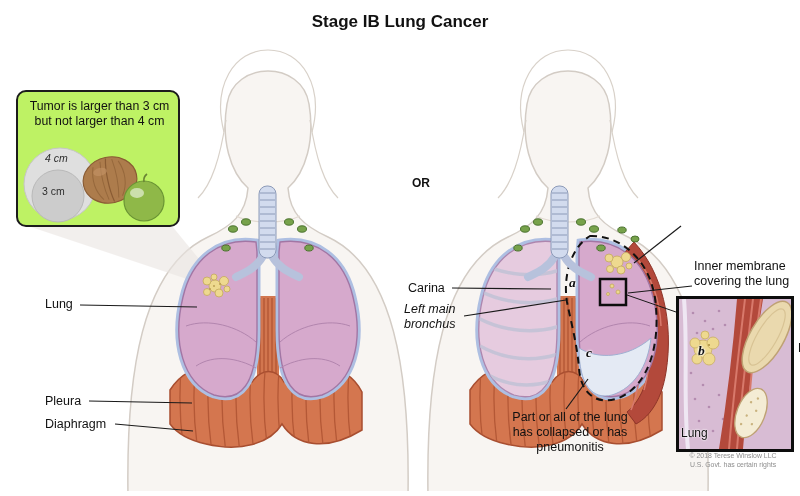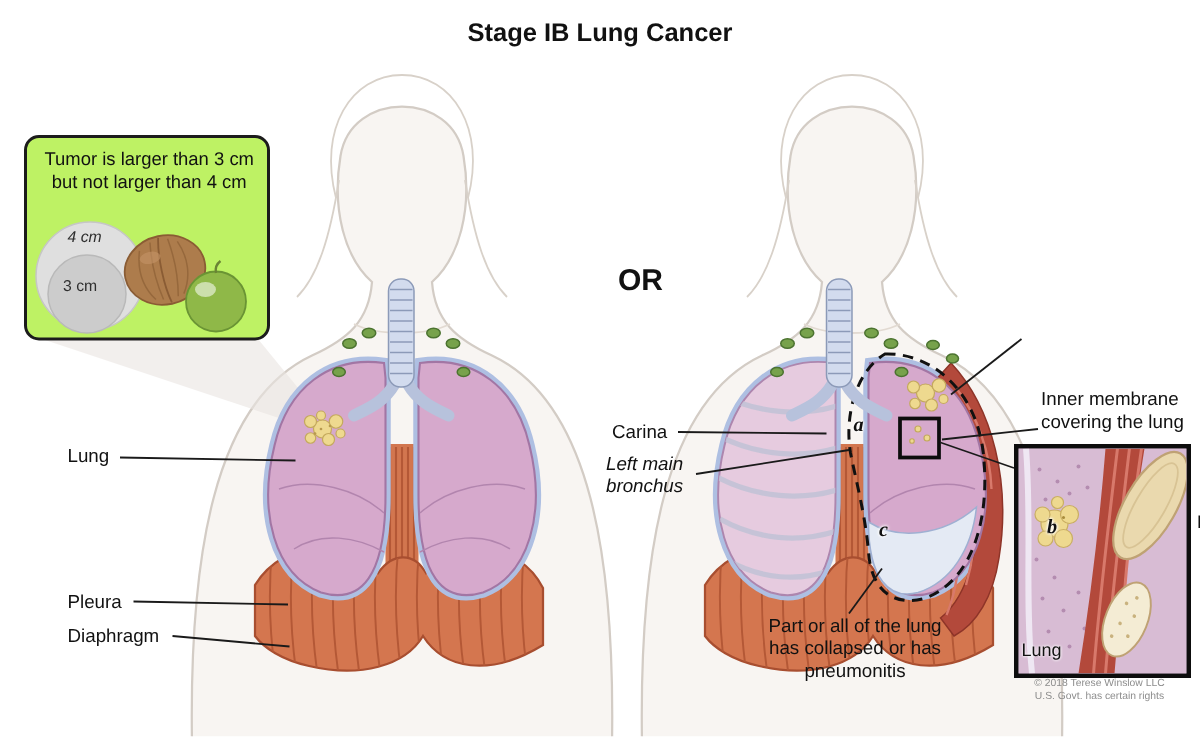--- a/index.html
+++ b/index.html
@@ -1,19 +1,19 @@
 <!DOCTYPE html>
 <html><head>
 <meta charset="utf-8">
 <style>
   html,body{margin:0;padding:0;background:#fff;}
   #stage{position:relative;width:800px;height:491px;background:#ffffff;font-family:"Liberation Sans",sans-serif;overflow:hidden;}
   #artwork{position:absolute;left:0;top:0;z-index:1;}
   .title{position:absolute;top:12px;left:0;width:100%;text-align:center;font-size:17px;font-weight:bold;color:#111;z-index:5;}
-  .or{position:absolute;left:412px;top:176px;font-size:20px;font-weight:bold;color:#111;z-index:5;}
+  .or{position:absolute;left:412px;top:176px;font-size:12px;font-weight:bold;color:#111;z-index:5;}
   .lbl{position:absolute;font-size:12.5px;color:#111;line-height:1.18;z-index:5;}
   .marker{position:absolute;z-index:6;font-family:"Liberation Serif",serif;font-style:italic;font-weight:bold;font-size:13.5px;color:#111;
           text-shadow:0 0 2px #fff,0 0 2px #fff,0 0 3px #fff;}
   #tumor-inset{position:absolute;left:16px;top:90px;width:160px;height:133px;border:2px solid #1c1c1c;border-radius:10px;background:#bef264;z-index:4;text-align:center;}
   #tumor-inset .txt{padding:7px 6px 0 9px;font-size:12.3px;line-height:1.2;color:#111;}
   #tumor-inset svg{position:absolute;left:2px;bottom:1px;}
   #tumor-inset .clabel{position:absolute;font-size:10.5px;color:#2e2e2e;z-index:3;}
   #rib-inset{position:absolute;left:676px;top:296px;width:112px;height:150px;border:3px solid #0d0d0d;background:#d8bcd4;z-index:4;overflow:hidden;}
   .inset-lbl{position:absolute;z-index:6;font-size:12px;color:#111;text-shadow:0 0 2px #fff,0 0 2px #fff;}
   #credit{position:absolute;left:672px;top:451px;width:122px;text-align:center;font-size:6.9px;line-height:1.35;color:#8d8d8d;z-index:5;}

